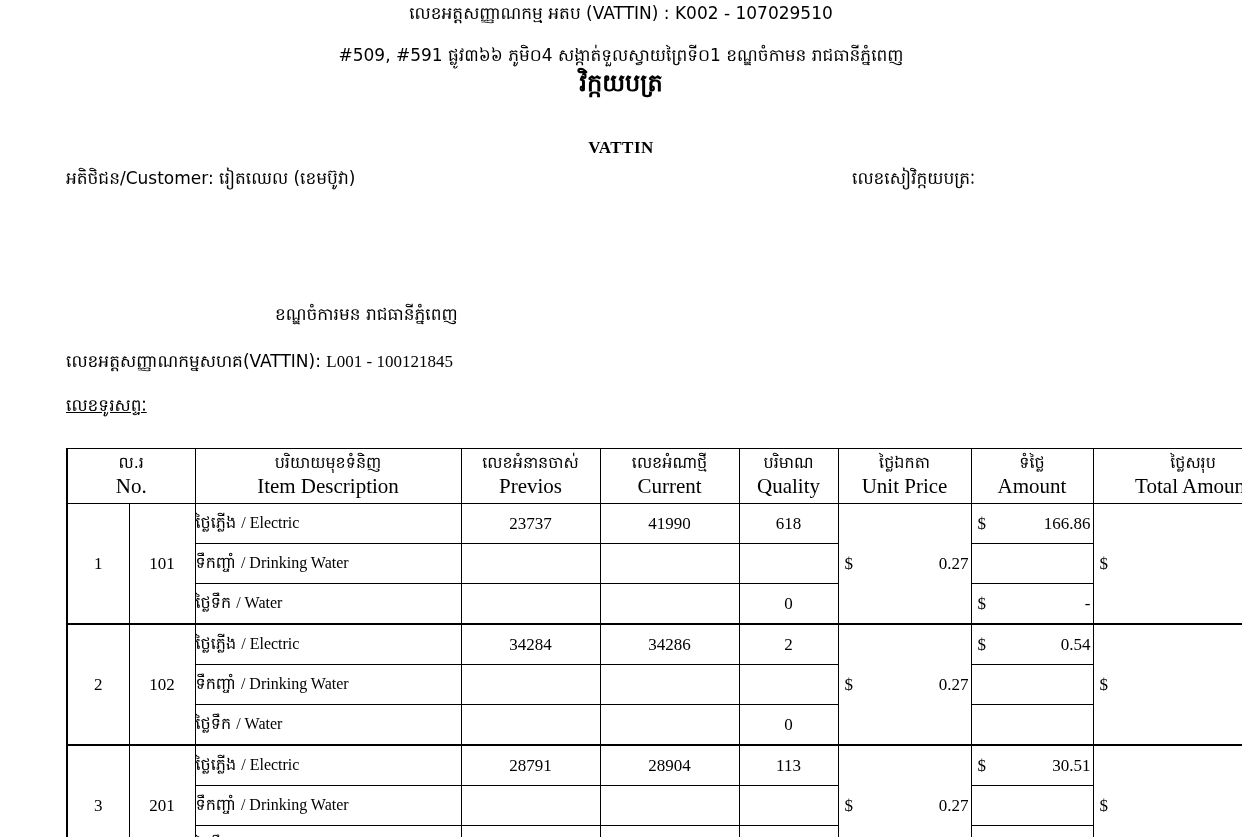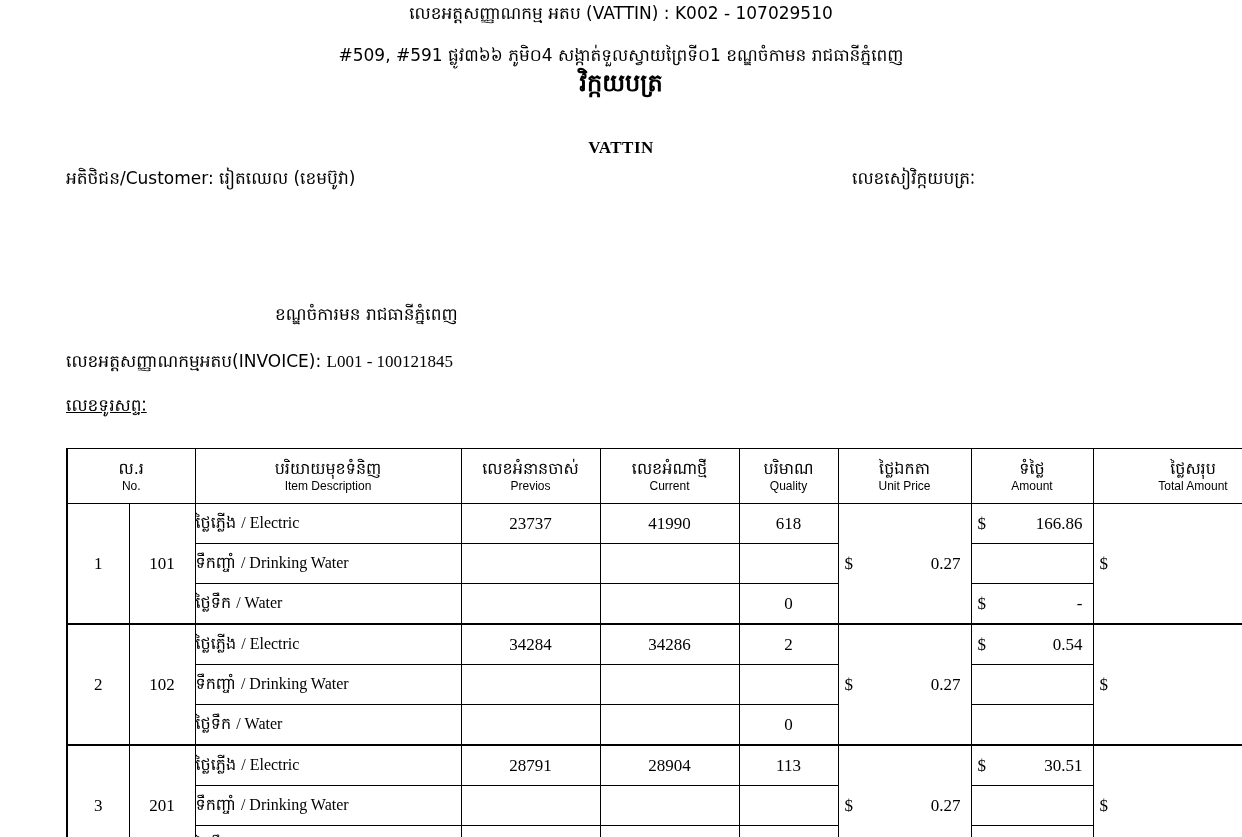--- a/index.html
+++ b/index.html
@@ -136,22 +136,22 @@
     font-weight: normal;
     line-height: 1.25;
   }
   .th-kh {
     display: block;
     font-family: "DejaVu Sans", sans-serif;
     font-size: 16px;
   }
   .th-en {
     display: block;
-    font-family: Liberation Sans, sans-serif;
-    font-size: 12px;
+    font-family: Liberation Serif, serif;
+    font-size: 21px;
   }
 
   td.no-cell,
   td.code-cell {
     text-align: center;
     font-family: "Liberation Serif", serif;
     font-size: 17px;
   }
   td.desc {
     padding-left: 7px;
@@ -173,21 +173,21 @@
   }
   td.money .cur {
     position: absolute;
     left: 6px;
     top: 50%;
     transform: translateY(-50%);
   }
   td.money .val {
     display: block;
     text-align: right;
-    padding-right: 10px;
+    padding-right: 2px;
   }
   .thick-top {
     border-top: 2px solid #000 !important;
   }
   .thick-left {
     border-left: 2px solid #000 !important;
   }
   .hdr-row th {
     border-top: 2px solid #000;
     border-bottom: 2px solid #000;
@@ -217,21 +217,21 @@
     <span class="kh">រៀតឈេល (ខេមប៊ូវា)</span>
   </div>
 
   <div class="meta-invoice-no kh">លេខសៀវិក្កយបត្រៈ</div>
 
 
 
   <div class="meta-addr2 kh">ខណ្ឌចំការមន រាជធានីភ្នំពេញ</div>
 
   <div class="meta-vattin">
-    <span class="kh">លេខអត្តសញ្ញាណកម្មអតប(INVOICE):</span>
+    <span class="kh">លេខអត្តសញ្ញាណកម្នសហគ(VATTIN):</span>
     <span class="lat">L001 - 100121845</span>
   </div>
 
   <div class="meta-phone">
     <span class="kh">លេខទូរសព្ទៈ</span>
     <span class="lat"></span>
   </div>
 
   <div class="tbl-wrap">
     <table class="inv">

